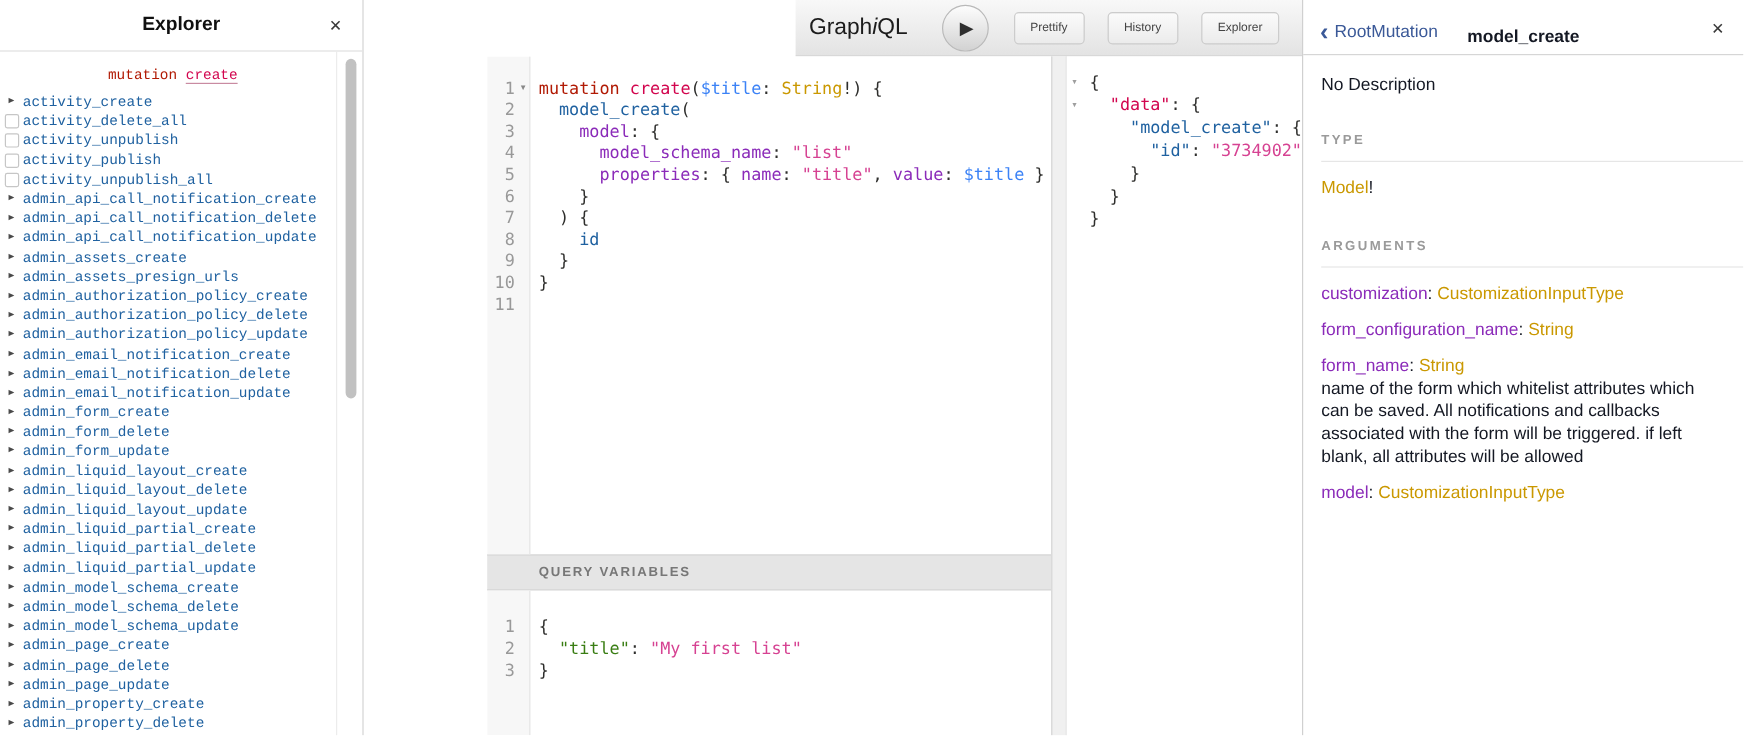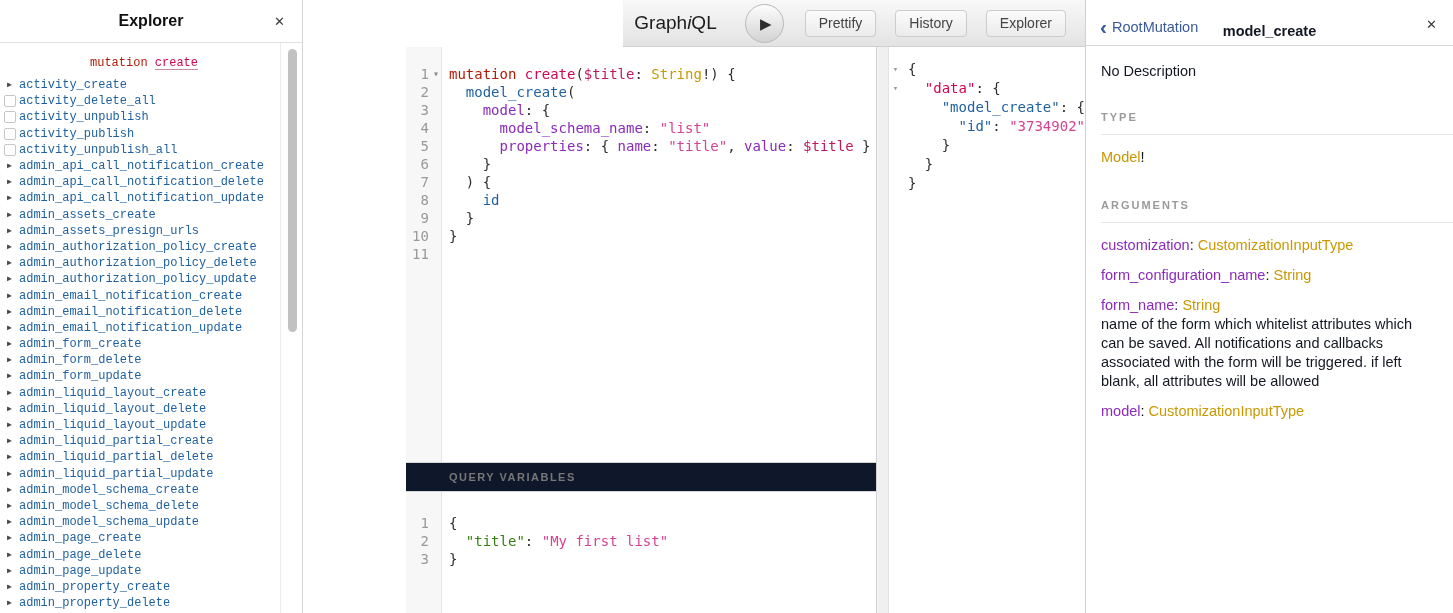--- a/index.html
+++ b/index.html
@@ -35,50 +35,50 @@
   
   .gql-main { flex:0 0 782px; width:782px; display:flex; flex-direction:column; min-width:0;align-items:flex-end; }
   .topbar { height:47px; flex:none; display:flex; align-items:center; padding-left:11px;
     background:linear-gradient(#f8f8f8,#e3e3e3); border-bottom:1px solid #d0d0d0; }
   .logo { font-size:19px; color:#1c1c1c; margin-right:28px; cursor:default; }
   .logo .logo-i { font-style:italic; }
   .execute-btn { width:39px; height:39px; border-radius:50%; flex:none;
     background:linear-gradient(#fdfdfd,#d2d2d2); border:1px solid #b9b9b9;
     display:flex; align-items:center; justify-content:center; margin-right:21px; cursor:pointer; }
   .execute-btn .play-glyph { font-size:15px; color:#2e2e2e; line-height:1; margin-left:3px; }
-  .tb-btn { margin-right:19px; padding:4px 13px; font-size:14px; color:#444;
+  .tb-btn { margin-right:19px; padding:4px 13px; font-size:10px; color:#444;
     background:linear-gradient(#fbfbfb,#ebebeb); border:1px solid #ccc; border-radius:4px;
     line-height:17px; cursor:pointer; font-family:"Liberation Sans", sans-serif; }
   .panes { flex:1; display:flex; min-height:0; }
   
   .editor-col { flex:0 0 470px; width:470px; display:flex; flex-direction:column;
     background:#fff; min-height:0; }
   .query-editor { flex:1; position:relative; overflow:hidden; }
   .gutter-bg { position:absolute; left:0; top:0; bottom:0; width:36px;
     background:#f7f7f7; border-right:1px solid #e5e5e5; }
   .code-block { position:relative; font-family:"DejaVu Sans Mono", monospace;
     font-size:14px; line-height:18px; white-space:pre; }
   .query-editor .code-block { padding-top:18px; }
   .cm-line { display:flex; height:18px; }
   .cm-gutter { flex:0 0 37px; display:flex; }
   .cm-lineno { flex:0 0 23px; text-align:right; color:#999; }
   .cm-fold { flex:0 0 14px; text-align:center; font-size:10px; color:#888; line-height:18px; cursor:pointer; }
   .cm-code { padding-left:6px; }
   .tk-kw  { color:#B11A04; }
   .tk-def { color:#D2054E; }
-  .tk-var { color:#be185d; }
+  .tk-var { color:#3b82f6; }
   .tk-type{ color:#CA9800; }
   .tk-prop{ color:#1F61A0; }
   .tk-attr{ color:#8B2BB9; }
   .tk-str { color:#D64292; }
   .tk-vkey{ color:#397D13; }
   .tk-pn  { color:#2e2e2c; }
   
   .var-section { flex:0 0 151px; display:flex; flex-direction:column; }
-  .var-title { height:30px; flex:none; background:#0f172a; border-top:1px solid #d6d6d6;
+  .var-title { height:30px; flex:none; background:#e5e5e5; border-top:1px solid #d6d6d6;
     border-bottom:1px solid #d6d6d6; display:flex; align-items:center; padding-left:43px;
     font-size:11px; font-weight:bold; letter-spacing:1.5px; color:#777; }
   .var-editor { flex:1; position:relative; overflow:hidden; }
   .var-editor .code-block { padding-top:22px; }
   
   .dragbar { flex:0 0 13px; background:#f0f0f0; border-left:1px solid #d4d4d4;
     border-right:1px solid #e3e3e3; cursor:col-resize; }
   
   .result-pane { flex:1; background:#fff; overflow:hidden; }
   .result-pane .code-block { padding-top:13px; line-height:19px; }

